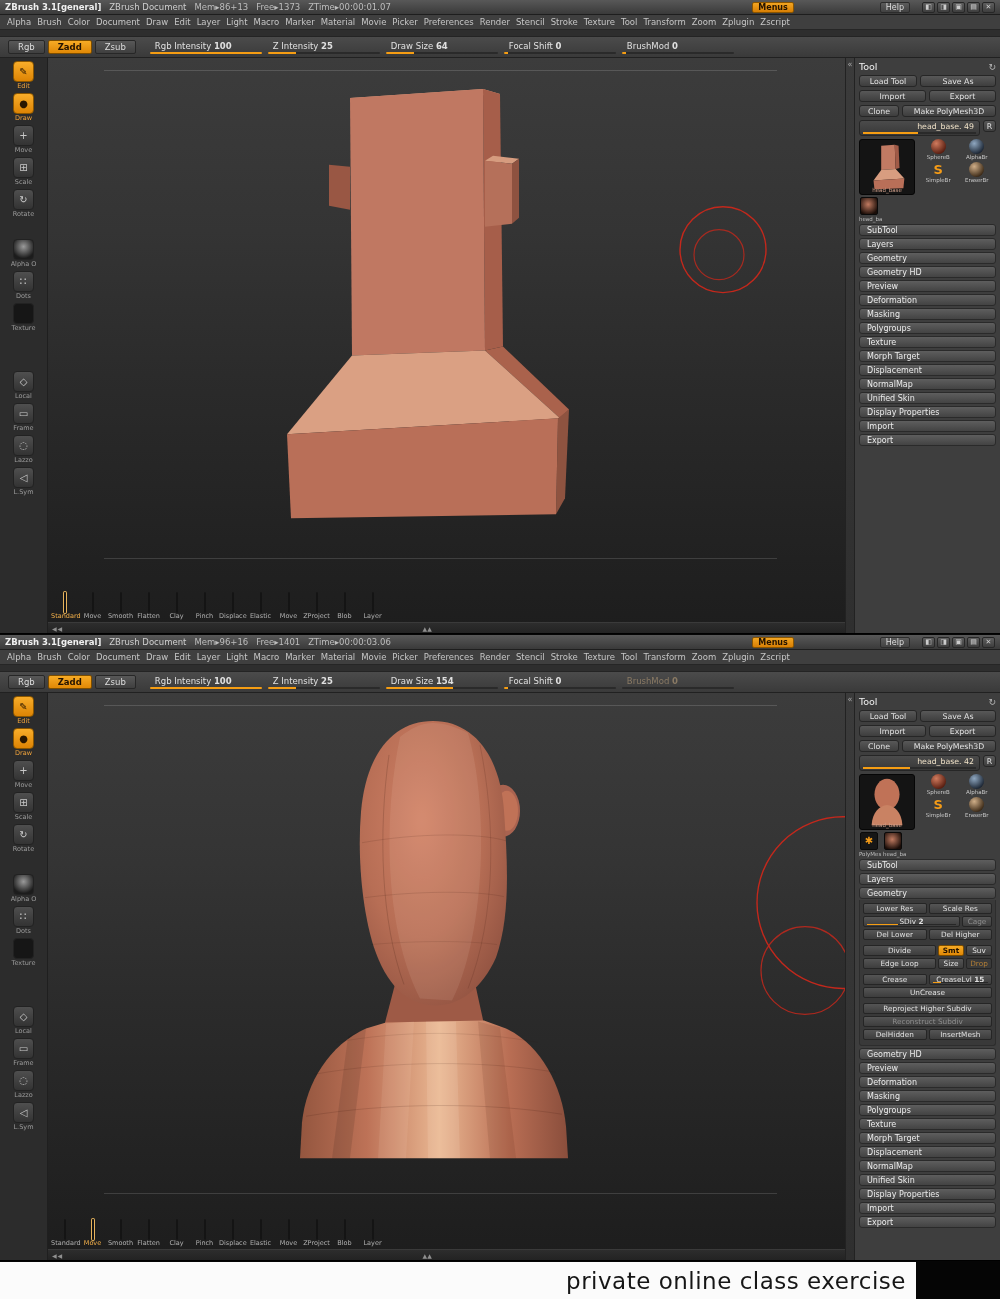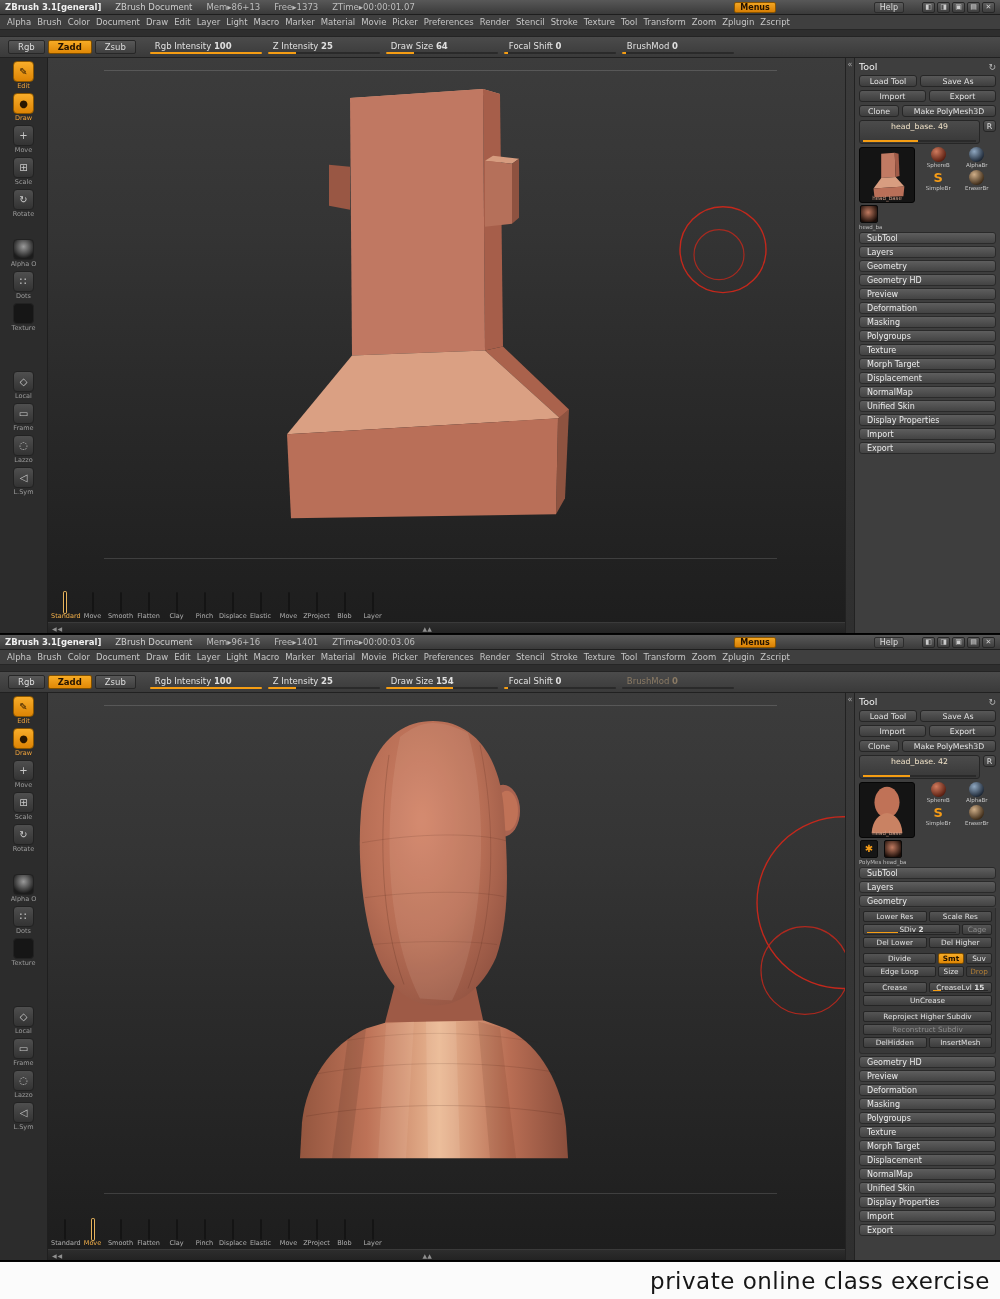--- a/index.html
+++ b/index.html
@@ -10,21 +10,21 @@
     background: #050505;
     font-family: "DejaVu Sans", "Liberation Sans", sans-serif;
   }
 
   
   .zwin { position:absolute; left:0; width:1000px; background:#303030; overflow:hidden; border-bottom:1px solid #000; }
   #win-top { top:0; height:634px; }
   #win-bottom { top:635px; height:626px; }
 
   .titlebar { height:15px; background:linear-gradient(#585858,#3a3a3a); border-bottom:1px solid #1e1e1e;
-    display:flex; align-items:center; gap:14px; padding:0 5px; font-size:8.5px; color:#d8d8d8; white-space:nowrap; }
+    display:flex; align-items:center; gap:8px; padding:0 5px; font-size:8.5px; color:#d8d8d8; white-space:nowrap; }
   .tb-app { font-weight:bold; color:#f0f0f0; }
   .tb-doc { color:#cfcfcf; }
   .tb-stat { color:#bdbdbd; }
   .tb-spacer { flex:1; }
   .tb-btn { height:11px; line-height:10px; border-radius:2px; padding:0 5px; font-size:8px; }
   .tb-btn.menus { background:linear-gradient(#f2a522,#d87f04); color:#241300; font-weight:bold; border:1px solid #8a5500; }
   .tb-btn.zscript { background:linear-gradient(#c79033,#8f6314); color:#fff3d6; border:1px solid #6e4c0c;margin-top:39px; }
   .tb-btn.help { background:linear-gradient(#5c5c5c,#424242); color:#ddd; border:1px solid #2c2c2c; }
   .tb-controls { display:flex; gap:2px; margin-left:4px; }
   .tb-ctrl { width:13px; height:11px; font-size:7px; line-height:9px; text-align:center;
@@ -96,22 +96,22 @@
   .dock { width:145px; flex:none; background:#3e3e3e; padding:2px 4px 0 4px; color:#ddd; overflow:hidden; }
   .dock-header { display:flex; align-items:center; height:13px; margin-bottom:2px; }
   .dock-title { font-size:9.5px; color:#f0f0f0; }
   .dock-reset { margin-left:auto; color:#b5b5b5; font-size:9px; }
   .btn-row { display:flex; gap:3px; margin-bottom:3px; }
   .btn { flex:1; font-size:7.8px; height:12px; line-height:11px; text-align:center; color:#e2e2e2;
     background:linear-gradient(#585858,#3e3e3e); border:1px solid #262626; border-radius:3px;
     padding:0 2px; white-space:nowrap; overflow:hidden; }
   .btn.w58 { flex:0 0 58px; }
   .btn.w40 { flex:0 0 40px; }
-  .tool-slider { flex:1; position:relative; font-size:7.8px; height:24px; line-height:11px; color:#f0e2c8;
-    background:linear-gradient(#4b4b4b,#383838); border:1px solid #262626; border-radius:3px; padding:0 5px; text-align:center; white-space:nowrap; }
+  .tool-slider { flex:1; position:relative; font-size:7.8px; height:16px; line-height:11px; color:#f0e2c8;
+    background:linear-gradient(#4b4b4b,#383838); border:1px solid #262626; border-radius:3px; padding:0 5px; text-align:right; white-space:nowrap; }
   .tool-slider .slider-track { position:absolute; left:3px; right:3px; bottom:1px; height:2px; background:#2a2a2a; }
   .r-btn { flex:0 0 13px; }
   .thumb-area { display:flex; gap:4px; margin:2px 0; }
   .big-thumb { width:56px; height:56px; background:#141414; border:1px solid #060606; border-radius:3px; position:relative; flex:none; }
   .big-thumb svg { position:absolute; inset:0; width:100%; height:100%; }
   .thumb-label { position:absolute; bottom:1px; left:0; right:0; text-align:center; font-size:5.5px; color:#cf9f8a; }
   .quick-grid { flex:1; display:flex; flex-wrap:wrap; align-content:flex-start; }
   .quick-cell { width:50%; text-align:center; margin-bottom:2px; }
   .quick-icon { display:block; width:15px; height:15px; margin:0 auto; border-radius:50%; font-style:normal; }
   .quick-cell:nth-child(1) .quick-icon { background:radial-gradient(circle at 35% 30%, #d07b5e, #571d10 75%); }
@@ -138,21 +138,21 @@
     background:linear-gradient(#555,#3d3d3d); border:1px solid #252525; border-radius:2px;
     padding:0 1px; white-space:nowrap; overflow:hidden; position:relative; }
   .gbtn.orange { background:linear-gradient(#f7ab25,#e08806); color:#231300; font-weight:bold; border-color:#7c4d00; }
   .gbtn.dim { color:#8d8d8d; }
   .gbtn.dim-orange { color:#b27e35; background:#3a3a3a; }
   .gbtn .slider-track { position:absolute; left:3px; right:3px; bottom:1px; height:1.5px; background:#272727; }
   .gbtn.w30 { flex:0 0 30px; }
   .gbtn.w26 { flex:0 0 26px; }
 
   
-  .caption-bar { position:absolute; left:0; top:1262px; width:1000px; height:37px; background:#fbfbfb;
+  .caption-bar { position:absolute; left:0; top:1262px; width:916px; height:37px; background:#fbfbfb;
     display:flex; align-items:center; justify-content:flex-end; padding-right:10px;
     font-size:23px; color:#161616; letter-spacing:.5px; }
 </style>
 </head>
 <body>
 
 <div class="page">
 
   <div class="zwin" id="win-top">
     <div class="titlebar">

